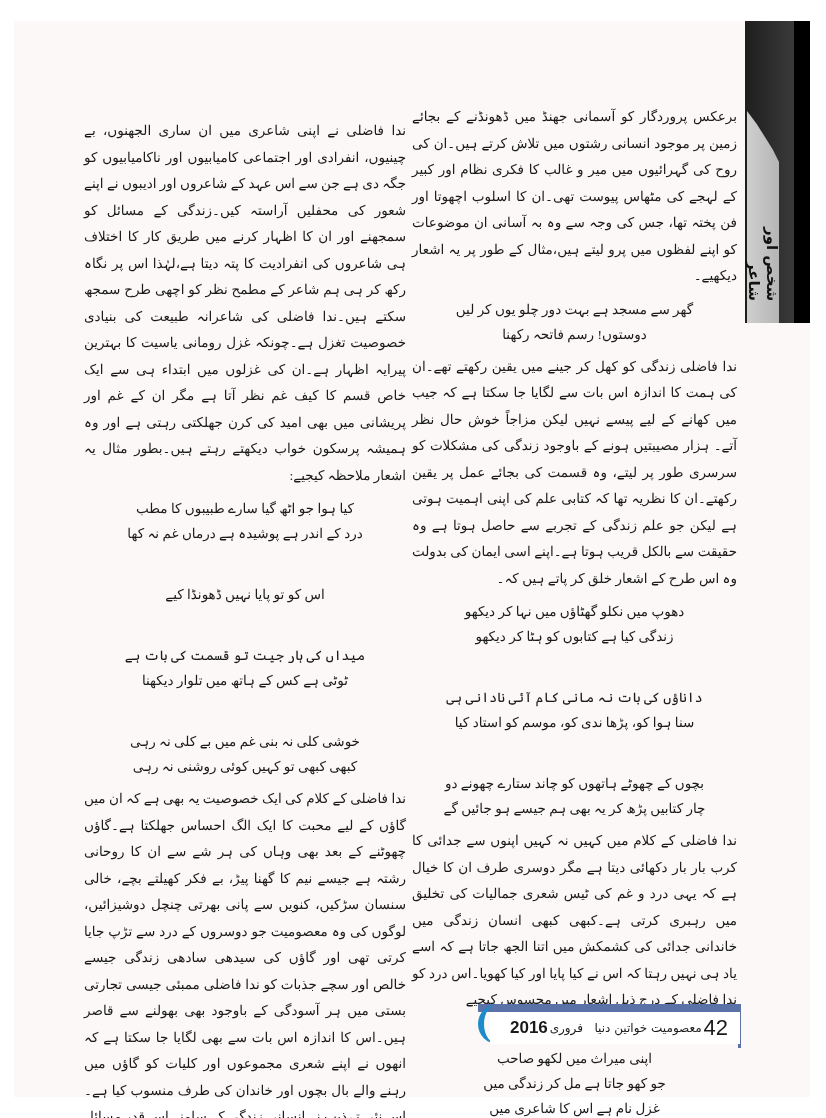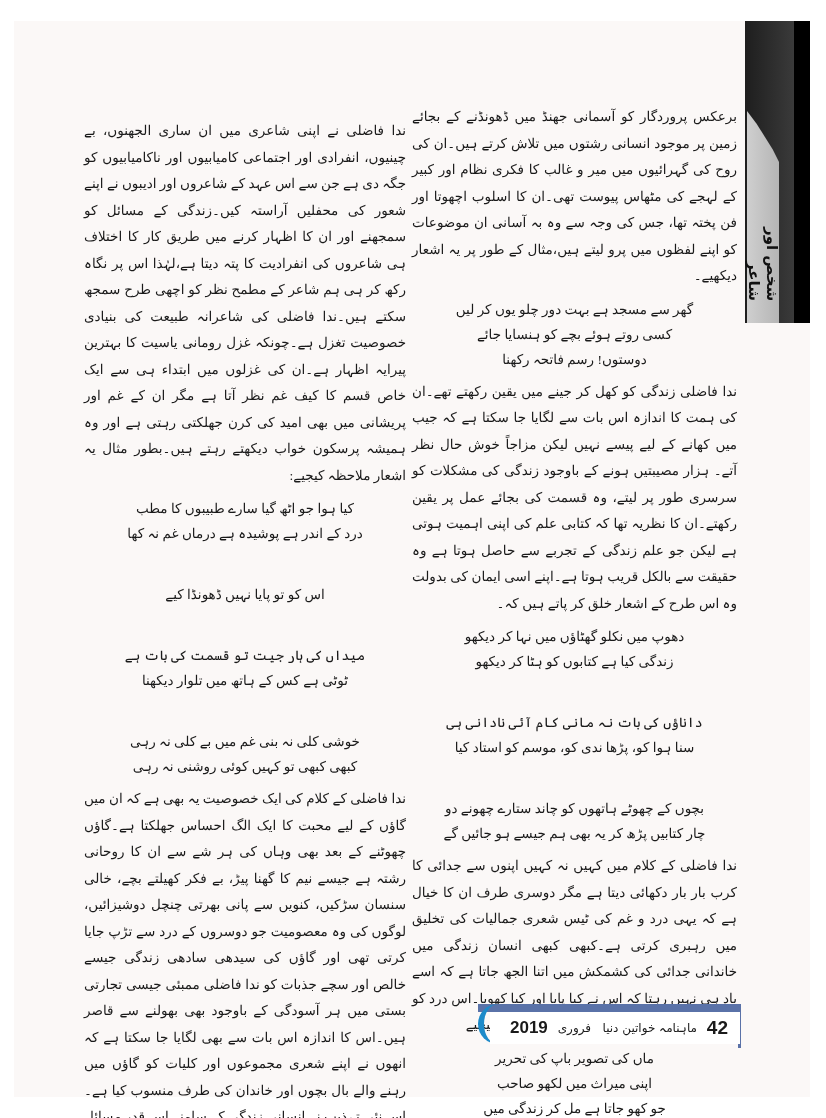--- a/index.html
+++ b/index.html
@@ -45,39 +45,38 @@
     position:absolute; left:0; top:0; width:30px; height:40px;
     border-left:6px solid #1d8ac9; border-radius:40px 0 0 40px; box-sizing:border-box;
   }
   .footer-box {
     position:absolute; left:12px; top:8px; width:250px; height:32px; background:#fff;
     display:flex; align-items:center; justify-content:space-between; padding:0 12px 0 20px; box-sizing:border-box;
   }
   .footer-right-edge { position:absolute; left:260px; top:0; width:3px; height:44px; background:#5a72a8; }
   .footer-year { font-family:"Liberation Sans", sans-serif; font-weight:bold; font-size:17px; }
   .footer-mag { direction:rtl; font-size:12px; }
-  .footer-num { font-family:"Liberation Sans", sans-serif; font-weight:bold; font-size:19px; }
+  .footer-num { font-family:"Liberation Sans", sans-serif; font-weight:normal; font-size:22px; }
 </style>
 </head>
 <body>
 
 <div class="page"></div>
 
 <div class="banner-wrap">
   <div class="banner-dark"></div>
   <div class="banner-black"></div>
   <div class="banner-paper"></div>
   <div class="banner-title">شخص اور شاعر</div>
 </div>
 
 <div class="col col-right">
   <p class="para">برعکس پروردگار کو آسمانی جھنڈ میں ڈھونڈنے کے بجائے زمین پر موجود انسانی رشتوں میں تلاش کرتے ہیں۔ان کی روح کی گہرائیوں میں میر و غالب کا فکری نظام اور کبیر کے لہجے کی مٹھاس پیوست تھی۔ان کا اسلوب اچھوتا اور فن پختہ تھا، جس کی وجہ سے وہ بہ آسانی ان موضوعات کو اپنے لفظوں میں پرو لیتے ہیں،مثال کے طور پر یہ اشعار دیکھیے۔</p>
   <div class="poem">
     <span class="poem-line">گھر سے مسجد ہے بہت دور چلو یوں کر لیں</span>
-    <span class="poem-line">کسی روتے ہوئے بچے کو ہنسایا جائے</span>
     <span class="poem-line">دوستوں! رسم فاتحہ رکھنا</span>
   </div>
   <p class="para">ندا فاضلی زندگی کو کھل کر جینے میں یقین رکھتے تھے۔ان کی ہمت کا اندازہ اس بات سے لگایا جا سکتا ہے کہ جیب میں کھانے کے لیے پیسے نہیں لیکن مزاجاً خوش حال نظر آتے۔ ہزار مصیبتیں ہونے کے باوجود زندگی کی مشکلات کو سرسری طور پر لیتے، وہ قسمت کی بجائے عمل پر یقین رکھتے۔ان کا نظریہ تھا کہ کتابی علم کی اپنی اہمیت ہوتی ہے لیکن جو علم زندگی کے تجربے سے حاصل ہوتا ہے وہ حقیقت سے بالکل قریب ہوتا ہے۔اپنے اسی ایمان کی بدولت وہ اس طرح کے اشعار خلق کر پاتے ہیں کہ۔</p>
   <div class="poem">
     <span class="poem-line">دھوپ میں نکلو گھٹاؤں میں نہا کر دیکھو</span>
     <span class="poem-line">زندگی کیا ہے کتابوں کو ہٹا کر دیکھو</span>
   </div>
   <div class="gap"></div>
   <div class="poem">
     <span class="poem-line">داناؤں کی بات نہ مانی کام آئی نادانی ہی</span>
@@ -118,21 +117,21 @@
     <span class="poem-line">کبھی کبھی تو کہیں کوئی روشنی نہ رہی</span>
   </div>
   <p class="para">ندا فاضلی کے کلام کی ایک خصوصیت یہ بھی ہے کہ ان میں گاؤں کے لیے محبت کا ایک الگ احساس جھلکتا ہے۔گاؤں چھوٹنے کے بعد بھی وہاں کی ہر شے سے ان کا روحانی رشتہ ہے جیسے نیم کا گھنا پیڑ، بے فکر کھیلتے بچے، خالی سنسان سڑکیں، کنویں سے پانی بھرتی چنچل دوشیزائیں، لوگوں کی وہ معصومیت جو دوسروں کے درد سے تڑپ جایا کرتی تھی اور گاؤں کی سیدھی سادھی زندگی جیسے خالص اور سچے جذبات کو ندا فاضلی ممبئی جیسی تجارتی بستی میں ہر آسودگی کے باوجود بھی بھولنے سے قاصر ہیں۔اس کا اندازہ اس بات سے بھی لگایا جا سکتا ہے کہ انھوں نے اپنے شعری مجموعوں اور کلیات کو گاؤں میں رہنے والے بال بچوں اور خاندان کی طرف منسوب کیا ہے۔اس نئی تہذیب نے انسانی زندگی کے سامنے اس قدر مسائل کھڑے کر دیے ہیں کہ وہ مشین کی طرح کام کرنے پر مجبور ہے، اتنا ہی نہیں بلکہ وہ اپنے گاؤں، کھیت کھلیانوں، دوستوں، رشتہ داروں کو چھوڑ کر دور اجنبی شہروں</p>
 </div>
 
 <div class="footer">
   <div class="footer-band"></div>
   <div class="footer-curve"></div>
   <div class="footer-right-edge"></div>
   <div class="footer-box">
-    <span class="footer-year">2019</span>
+    <span class="footer-year">2016</span>
     <span class="footer-mag">
-      <span>ماہنامہ خواتین دنیا</span>
+      <span>معصومیت خواتین دنیا</span>
       &nbsp;
       <span>فروری</span>
     </span>
     <span class="footer-num">42</span>
   </div>
 </div>
 
 </body></html>

